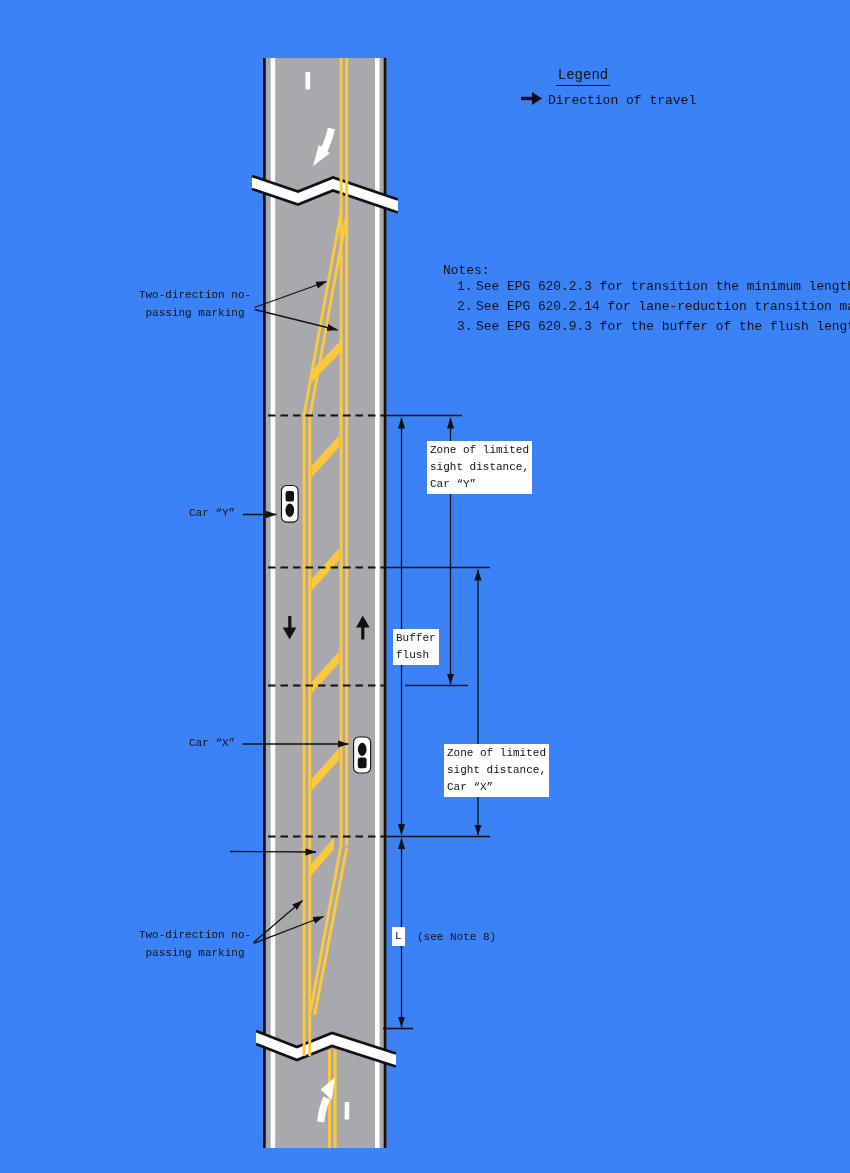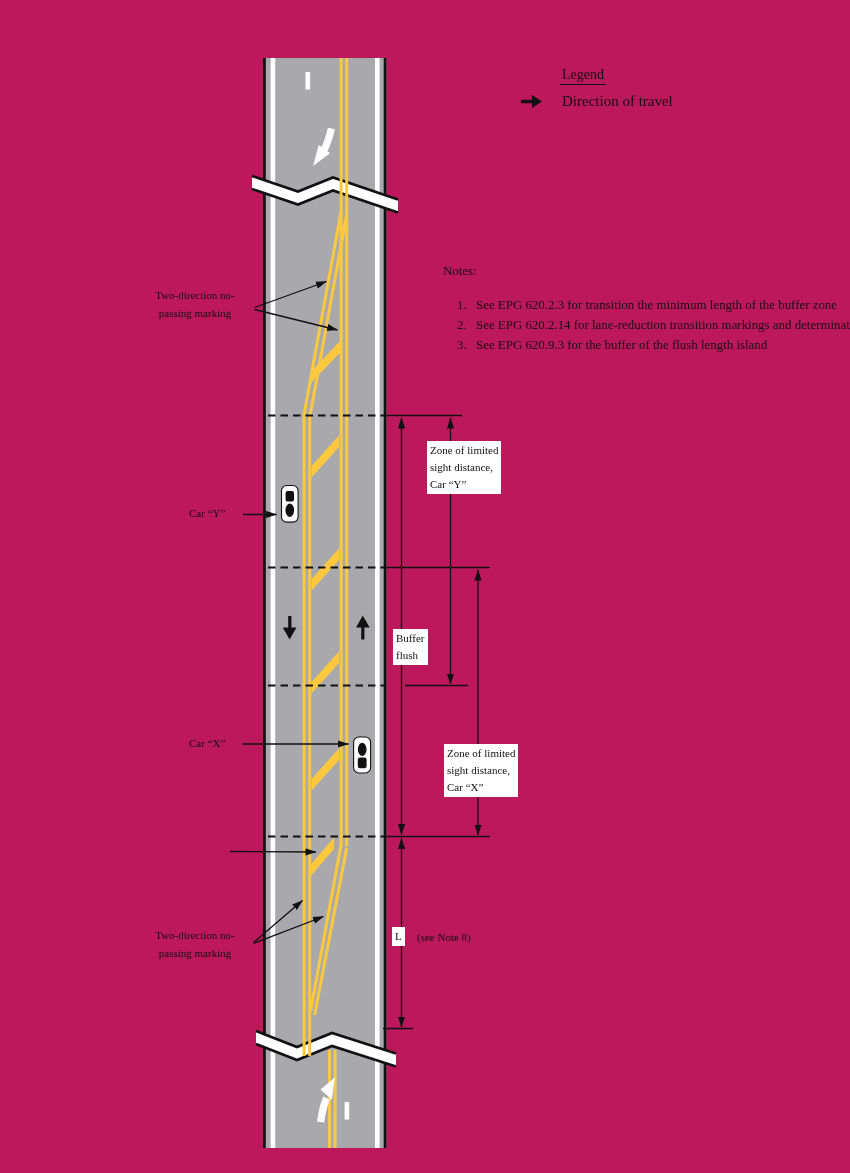--- a/index.html
+++ b/index.html
@@ -1,27 +1,27 @@
 <!DOCTYPE html>
 <html><head>
 <meta charset="utf-8">
 <style>
   html,body{margin:0;padding:0;background:#fff}
-  #stage{position:relative;width:850px;height:1173px;background:#be185d;
-         font-family:Liberation Serif, serif;color:#111;overflow:hidden}
+  #stage{position:relative;width:850px;height:1173px;background:#3b82f6;
+         font-family:Liberation Mono, monospace;color:#111;overflow:hidden}
   #stage svg.base{position:absolute;left:0;top:0}
   .lbl{position:absolute;font-size:11px;line-height:18px;white-space:nowrap}
   .lbl span{display:block}
   .center{text-align:center}
   .onl{background:#fff;padding:1px 3px;line-height:17px}
   .legend-title{font-size:14px}
   .legend-title b{font-weight:normal;border-bottom:1.4px solid #111;padding:0 2px 2px 2px}
-  .legend-item{display:flex;align-items:center;gap:20px;font-size:15px}
+  .legend-item{display:flex;gap:6px;font-size:13px}
   .notes{position:absolute;left:443px;top:264px;width:310px;font-size:12.9px;line-height:14px}
-  .notes .nt{margin-bottom:20px}
+  .notes .nt{margin-bottom:2px}
   .note-item{display:flex;margin-bottom:6px}
   .note-num{width:19px;margin-left:14px;flex:none}
   .note-text{flex:none}
 </style>
 </head>
 <body>
 
 <div id="stage">
 
 <svg class="base" width="850" height="1173" viewBox="0 0 850 1173">

